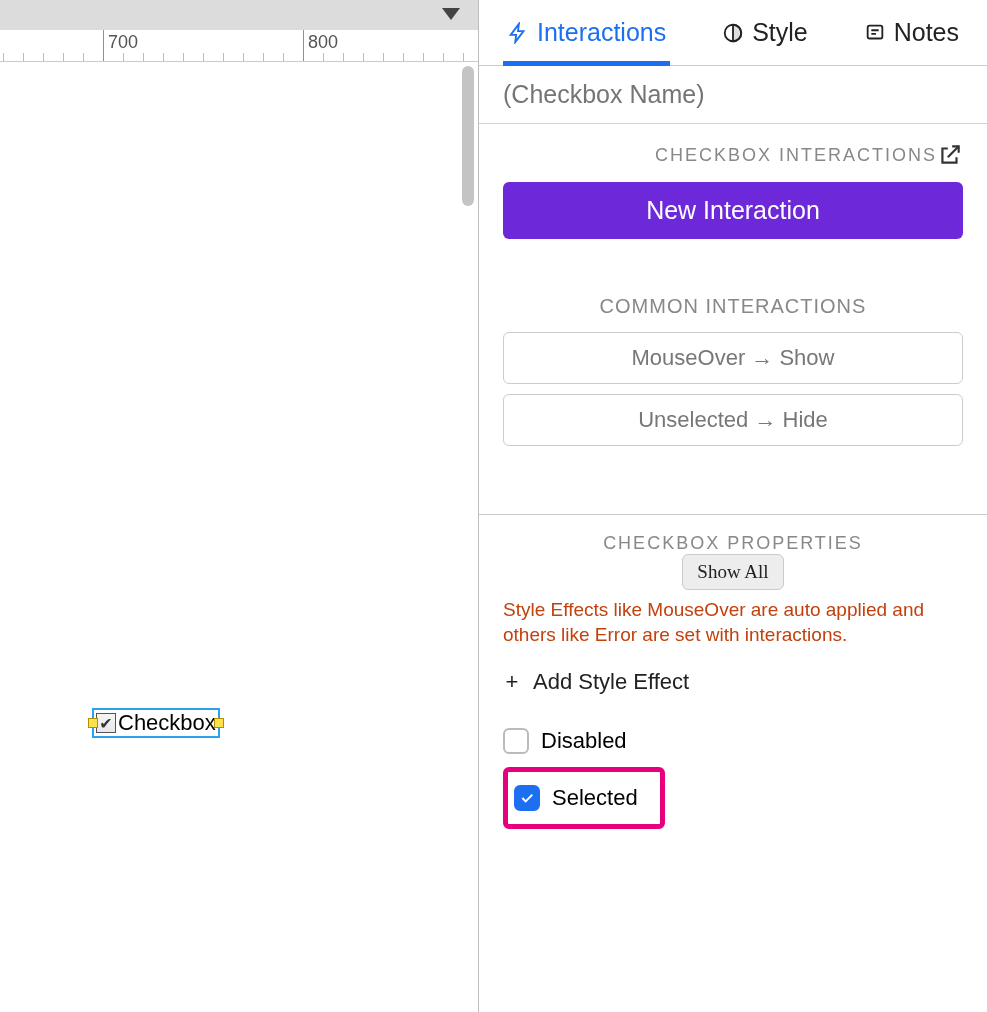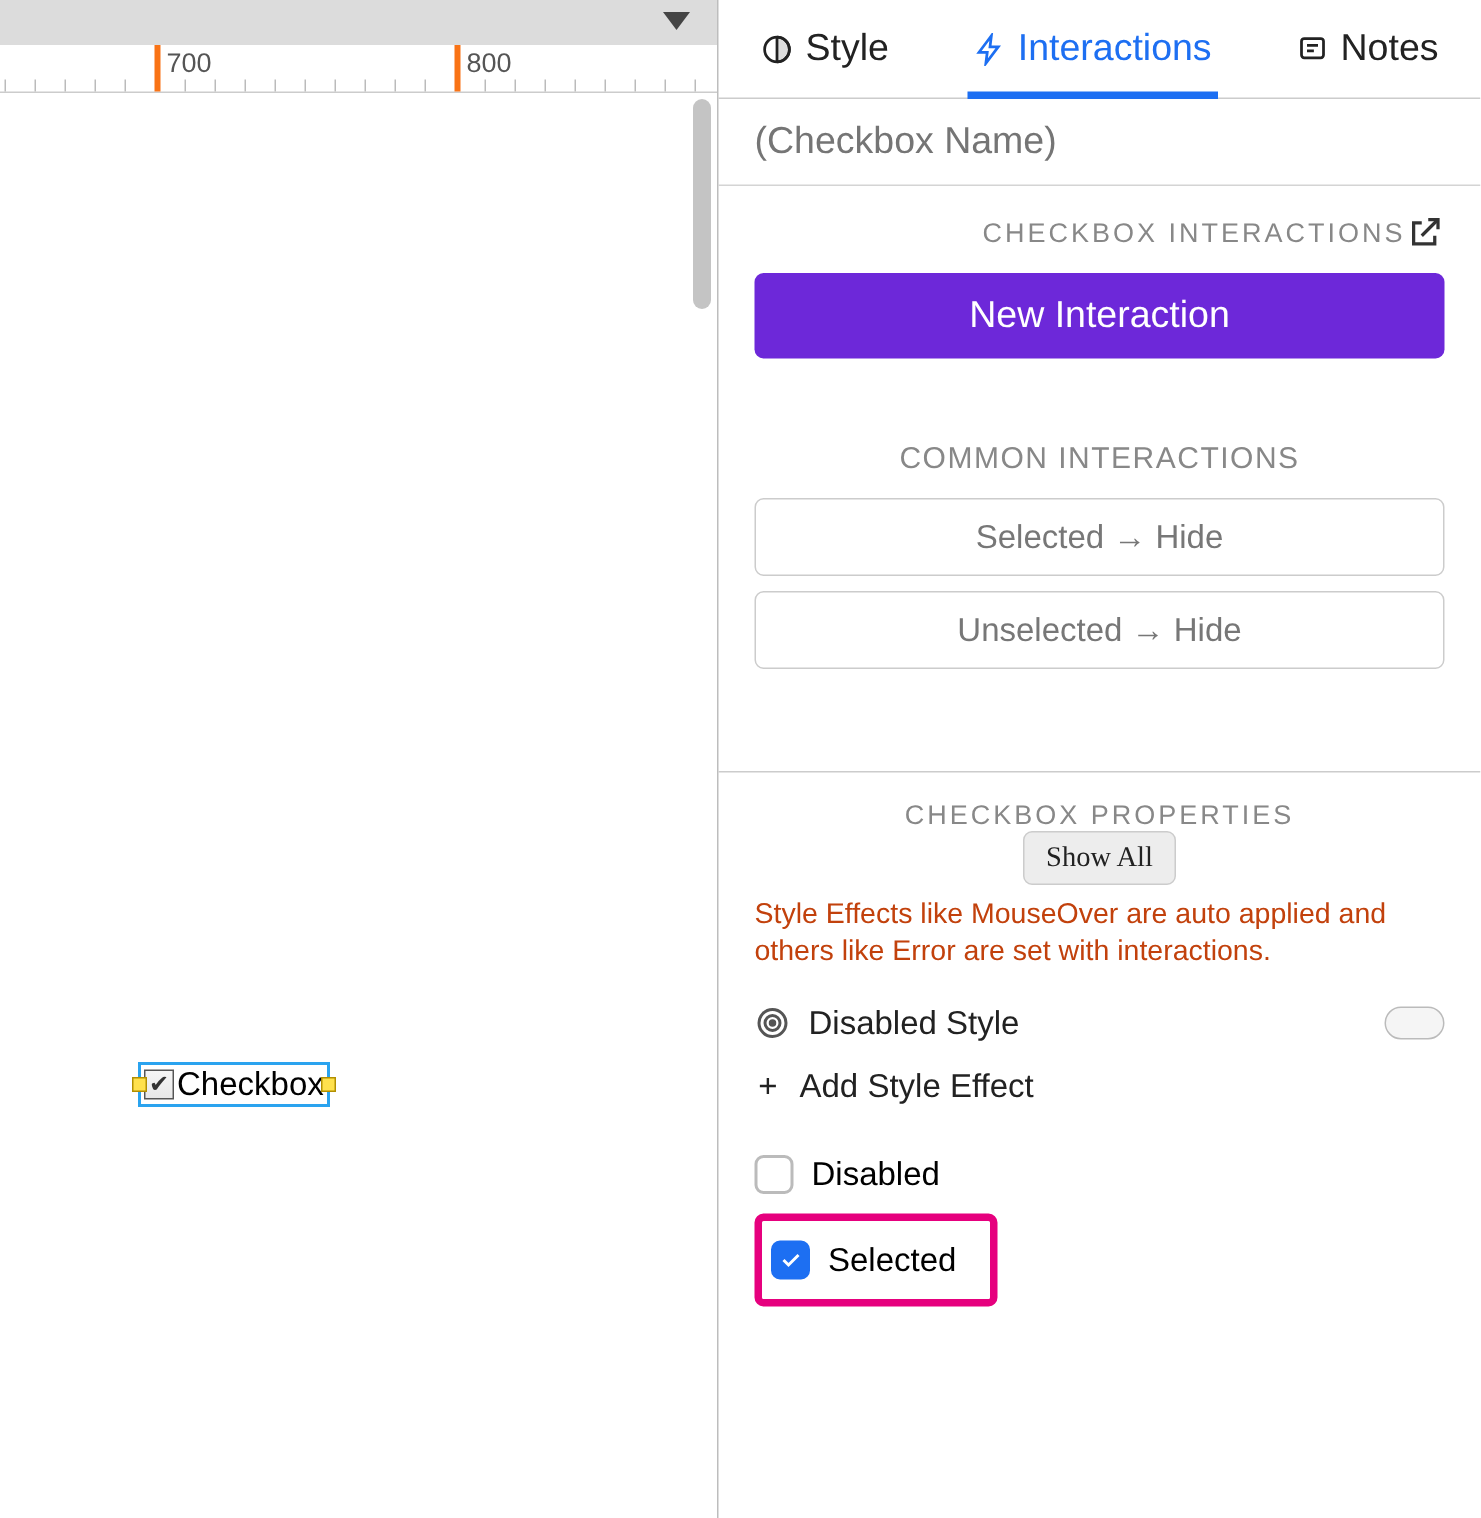--- a/index.html
+++ b/index.html
@@ -31,21 +31,21 @@
   border-right: 9px solid transparent;
   border-top: 12px solid #444;
 }
 .ruler {
   height: 32px;
   border-bottom: 1px solid #ccc;
   position: relative;
   font-size: 18px;
   color: #555;
 }
-.ruler .tick-major { position: absolute; top: 0; height: 100%; border-left: 4px solid #f97316; text-decoration: underline; }
+.ruler .tick-major { position: absolute; top: 0; height: 100%; border-left: 1px solid #f97316; text-decoration: underline; }
 .ruler .tick-major span { position: absolute; top: 2px; left: 4px; }
 .ruler .tick-minor { position: absolute; bottom: 0; height: 8px; border-left: 1px solid #bbb; }
 .scroll-thumb {
   position: absolute;
   right: 4px; top: 66px;
   width: 12px; height: 140px;
   background: #c4c4c4;
   border-radius: 6px;
 }
 
@@ -219,33 +219,33 @@
     <div class="handle left"></div>
     <span class="widget-check">✔</span>
     <span>Checkbox</span>
     <div class="handle right"></div>
   </div>
 </div>
 
 <div class="inspector">
 
   <div class="tabs">
+    <div class="tab active">
+      <svg viewBox="0 0 24 24" fill="none" stroke="#1d6ff2" stroke-width="2">
+          <path d="M13 2 4 14h6l-1 8 9-12h-6l1-8z"></path>
+        </svg>
+      <span>Interactions</span>
+    </div>
     <div class="tab">
       <svg viewBox="0 0 24 24" fill="none" stroke="#222" stroke-width="2">
           <circle cx="12" cy="12" r="9"></circle>
           <path d="M12 3v18"></path>
           <path d="M12 3a9 9 0 0 1 0 18" fill="#222" fill-opacity=".15"></path>
         </svg>
       <span>Style</span>
-    </div>
-    <div class="tab active">
-      <svg viewBox="0 0 24 24" fill="none" stroke="#1d6ff2" stroke-width="2">
-          <path d="M13 2 4 14h6l-1 8 9-12h-6l1-8z"></path>
-        </svg>
-      <span>Interactions</span>
     </div>
     <div class="tab">
       <svg viewBox="0 0 24 24" fill="none" stroke="#222" stroke-width="2">
           <rect x="4" y="4" width="16" height="14" rx="2"></rect>
           <path d="M8 9h8M8 13h5"></path>
         </svg>
       <span>Notes</span>
     </div>
   </div>
 
@@ -259,43 +259,34 @@
       <svg viewBox="0 0 24 24" fill="none" stroke="#222" stroke-width="2">
           <path d="M14 4h6v6"></path>
           <path d="M20 4 10 14"></path>
           <path d="M18 14v5H5V6h5"></path>
         </svg>
     </div>
     <button class="btn-primary">New Interaction</button>
 
     <div class="common-block">
       <div class="common-title">COMMON INTERACTIONS</div>
-      <button class="btn-outline">Selected → Hide</button>
+      <button class="btn-outline">MouseOver → Show</button>
       <button class="btn-outline">Unselected → Hide</button>
     </div>
   </div>
 
   <div class="divider"></div>
 
   <div class="props-section">
     <div class="props-header">
       <span class="label">CHECKBOX PROPERTIES</span>
       <button class="show-all-btn">Show All</button>
     </div>
     <div class="hint-text">Style Effects like MouseOver are auto applied and others like Error are set with interactions.</div>
 
-    <div class="prop-row">
-      <svg class="target-icon" viewBox="0 0 24 24" fill="none" stroke="#555" stroke-width="2">
-          <circle cx="12" cy="12" r="9"></circle>
-          <circle cx="12" cy="12" r="5"></circle>
-          <circle cx="12" cy="12" r="1.5" fill="#555"></circle>
-        </svg>
-      <span>Disabled Style</span>
-      <div class="toggle-pill"></div>
-    </div>
 
     <div class="prop-row">
       <span class="plus-icon">+</span>
       <span>Add Style Effect</span>
     </div>
 
     <div style="height:18px"></div>
 
     <div class="check-row">
       <span class="chk"></span>

